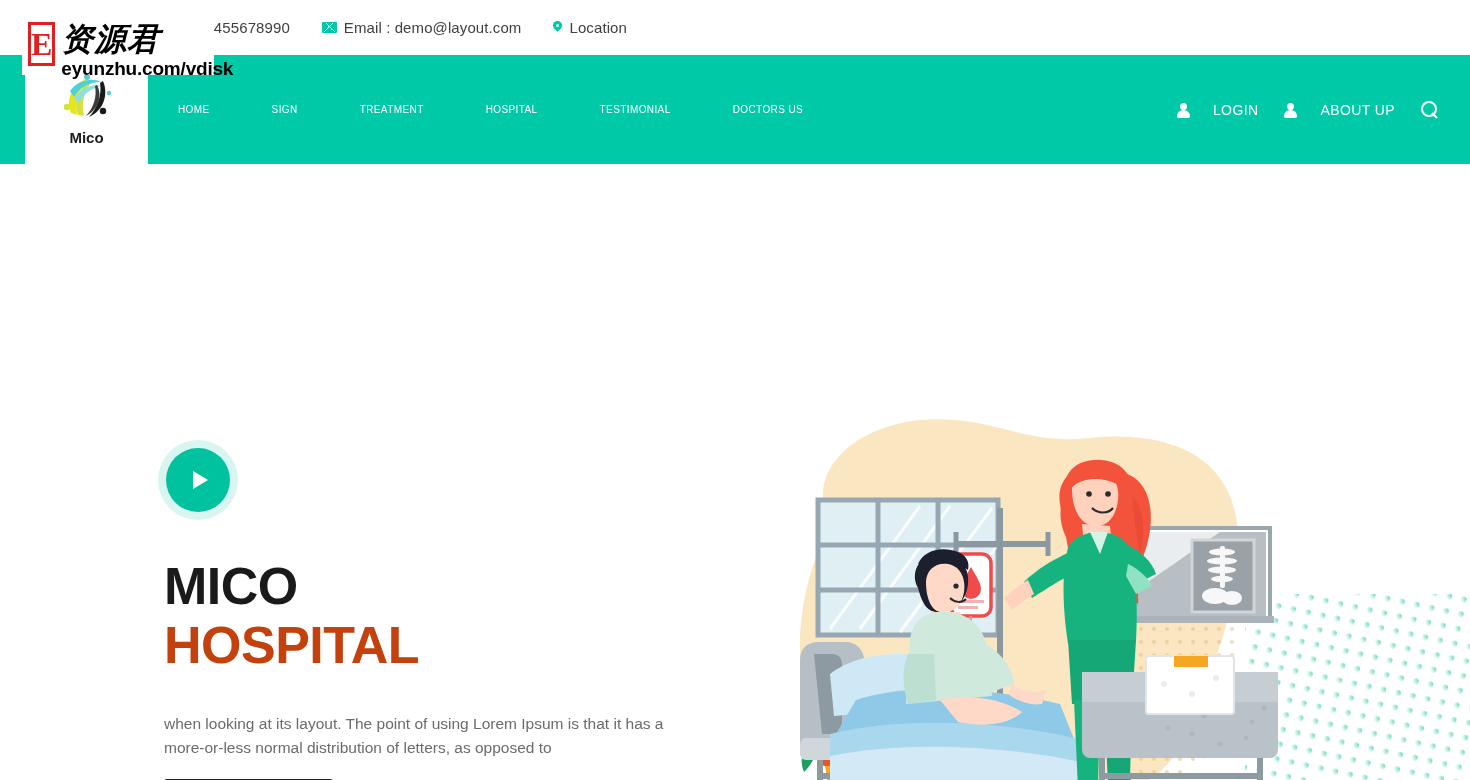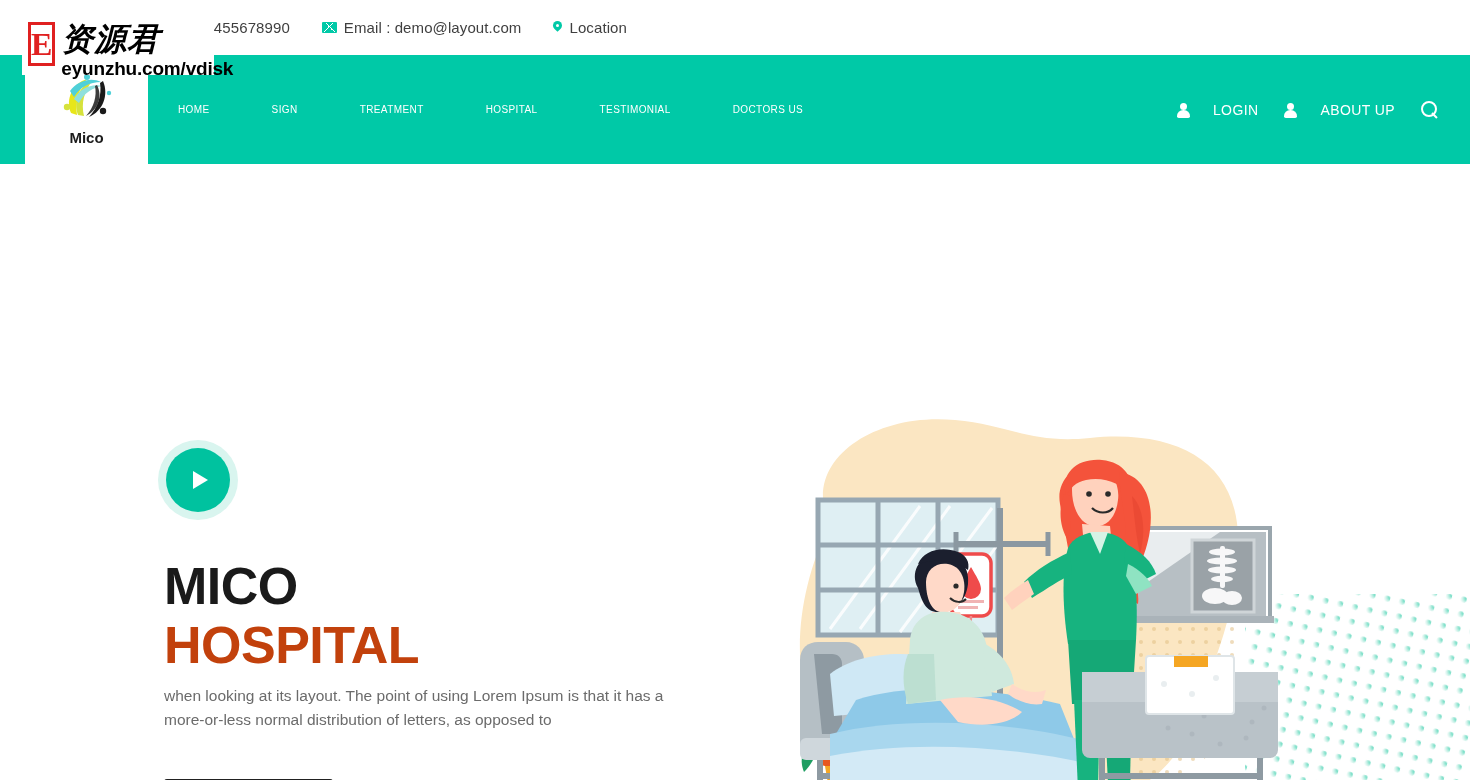--- a/index.html
+++ b/index.html
@@ -111,21 +111,21 @@
 
   .hero-title1 {
     position:absolute; left:164px; top:396px;
     font-size:52px; font-weight:bold; color:#1a1a1a; letter-spacing:-.5px; line-height:1;
   }
   .hero-title2 {
     position:absolute; left:164px; top:455px;
     font-size:52px; font-weight:bold; color:#c2410c; letter-spacing:-.5px; line-height:1;
   }
   .hero-desc {
-    position:absolute; left:164px; top:520px; width:530px;
+    position:absolute; left:164px; top:548px; width:530px;
     font-size:15.5px; color:#6b6b6b; line-height:24px;
   }
   .hero-btn {
     position:absolute; left:164px; top:615px; width:169px; height:40px;
     background:#212121; color:#fff; border:none; border-radius:3px;
     font-size:15px; font-family:"Liberation Sans", sans-serif; cursor:pointer;
   }
 
   
   .illus { position:absolute; left:760px; top:240px; width:530px; height:470px; }

